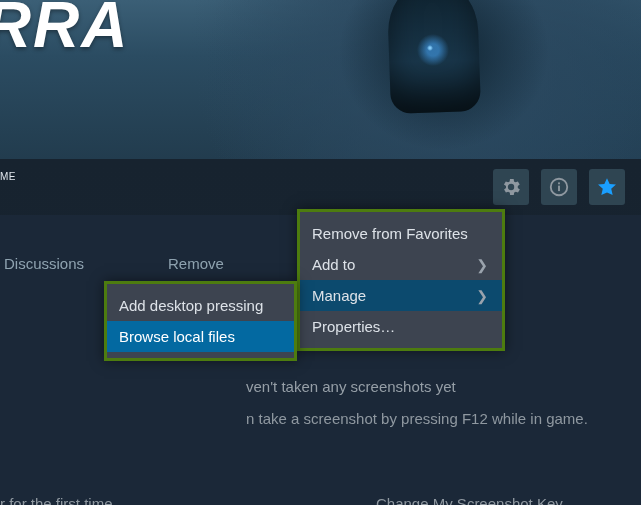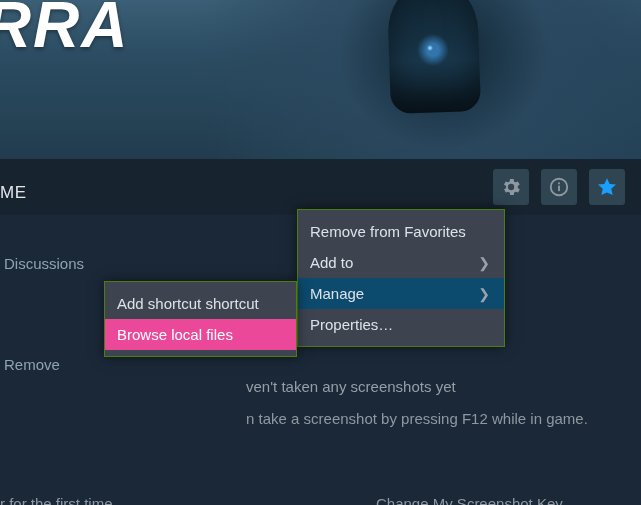--- a/index.html
+++ b/index.html
@@ -46,43 +46,43 @@
     font-family: Arial, sans-serif;
     text-shadow: 0 2px 4px rgba(0,0,0,.4);
     white-space: nowrap;
   }
   .row-controls {
     position: relative;
     height: 56px;
     background: linear-gradient(180deg, rgba(23,35,47,1), rgba(23,35,47,.95));
   }
   .me {
-    position: absolute; top: 24px; left: 0;
-    color: #e0e6ec; font-size: 17px; letter-spacing: .5px;
+    position: absolute; top: 12px; left: 0;
+    color: #e0e6ec; font-size: 10px; letter-spacing: .5px;
   }
   .icon-buttons {
     position: absolute; top: 10px; right: 16px;
     display: flex; gap: 12px;
   }
   .icon-btn {
     width: 36px; height: 36px; border-radius: 3px;
     background: #2f4552;
     display: flex; align-items: center; justify-content: center;
     cursor: pointer;
   }
   .icon-btn.active { background: #2f4552; }
   .icon-btn svg { width: 22px; height: 22px; }
   .content {
     position: relative;
     padding: 0;
   }
   .tabs {
     display: flex; gap: 84px;
     padding: 40px 0 0 4px;
-    color: #8fa3b0; font-size: 15px; flex-direction: column;
+    color: #8fa3b0; font-size: 15px;
   }
   .tabs .tab { cursor: pointer; }
   .screenshot-panel {
     position: absolute; left: 246px; top: 160px;
     width: 370px;
     color: #8f98a0; font-size: 15px; line-height: 1.6;
   }
   .screenshot-panel .line1 { color: #969fa7; }
   .screenshot-panel .line2 { margin-top: 8px; }
   .change-key {
@@ -94,42 +94,42 @@
     position: absolute; left: 0; top: 280px;
     color: #8f98a0; font-size: 15px;
   }
   
   .menu {
     position: absolute;
     background: #3d4450;
     color: #dde2e8;
     font-size: 15px;
     padding: 6px 0;
-    border: 1px solid #4d7c0f;
+    border: 3px solid #4d7c0f;
     box-shadow: 0 0 12px rgba(0,0,0,.5);
   }
   .menu-primary {
     width: 208px; top: 209px; left: 297px;
   }
   .menu-item {
     padding: 7px 14px 7px 12px;
     display: flex; align-items: center; justify-content: space-between;
     cursor: pointer;
     white-space: nowrap;
   }
   .menu-item.hover { background: #0c4a6e; }
   .chev {
     color: #9aa3ad; font-size: 14px;
     transform: translateX(0);
   }
   
   .menu-sub {
     width: 193px; top: 281px; left: 104px;
   }
-  .menu-sub .menu-item.hover { background: #ec4899; color:#fff; }
+  .menu-sub .menu-item.hover { background: #0369a1; color:#fff; }
 </style>
 </head>
 <body>
 
 <div class="hero">
   <div class="mech"></div>
   <div class="logo">ERRA</div>
 </div>
 
 <div class="row-controls">
@@ -183,18 +183,18 @@
     <span>Manage</span>
     <span class="chev">❯</span>
   </div>
   <div class="menu-item">
     <span>Properties…</span>
   </div>
 </div>
 
 <div class="menu menu-sub">
   <div class="menu-item">
-    <span>Add shortcut shortcut</span>
+    <span>Add desktop pressing</span>
   </div>
   <div class="menu-item hover">
     <span>Browse local files</span>
   </div>
 </div>
 
 </body></html>

